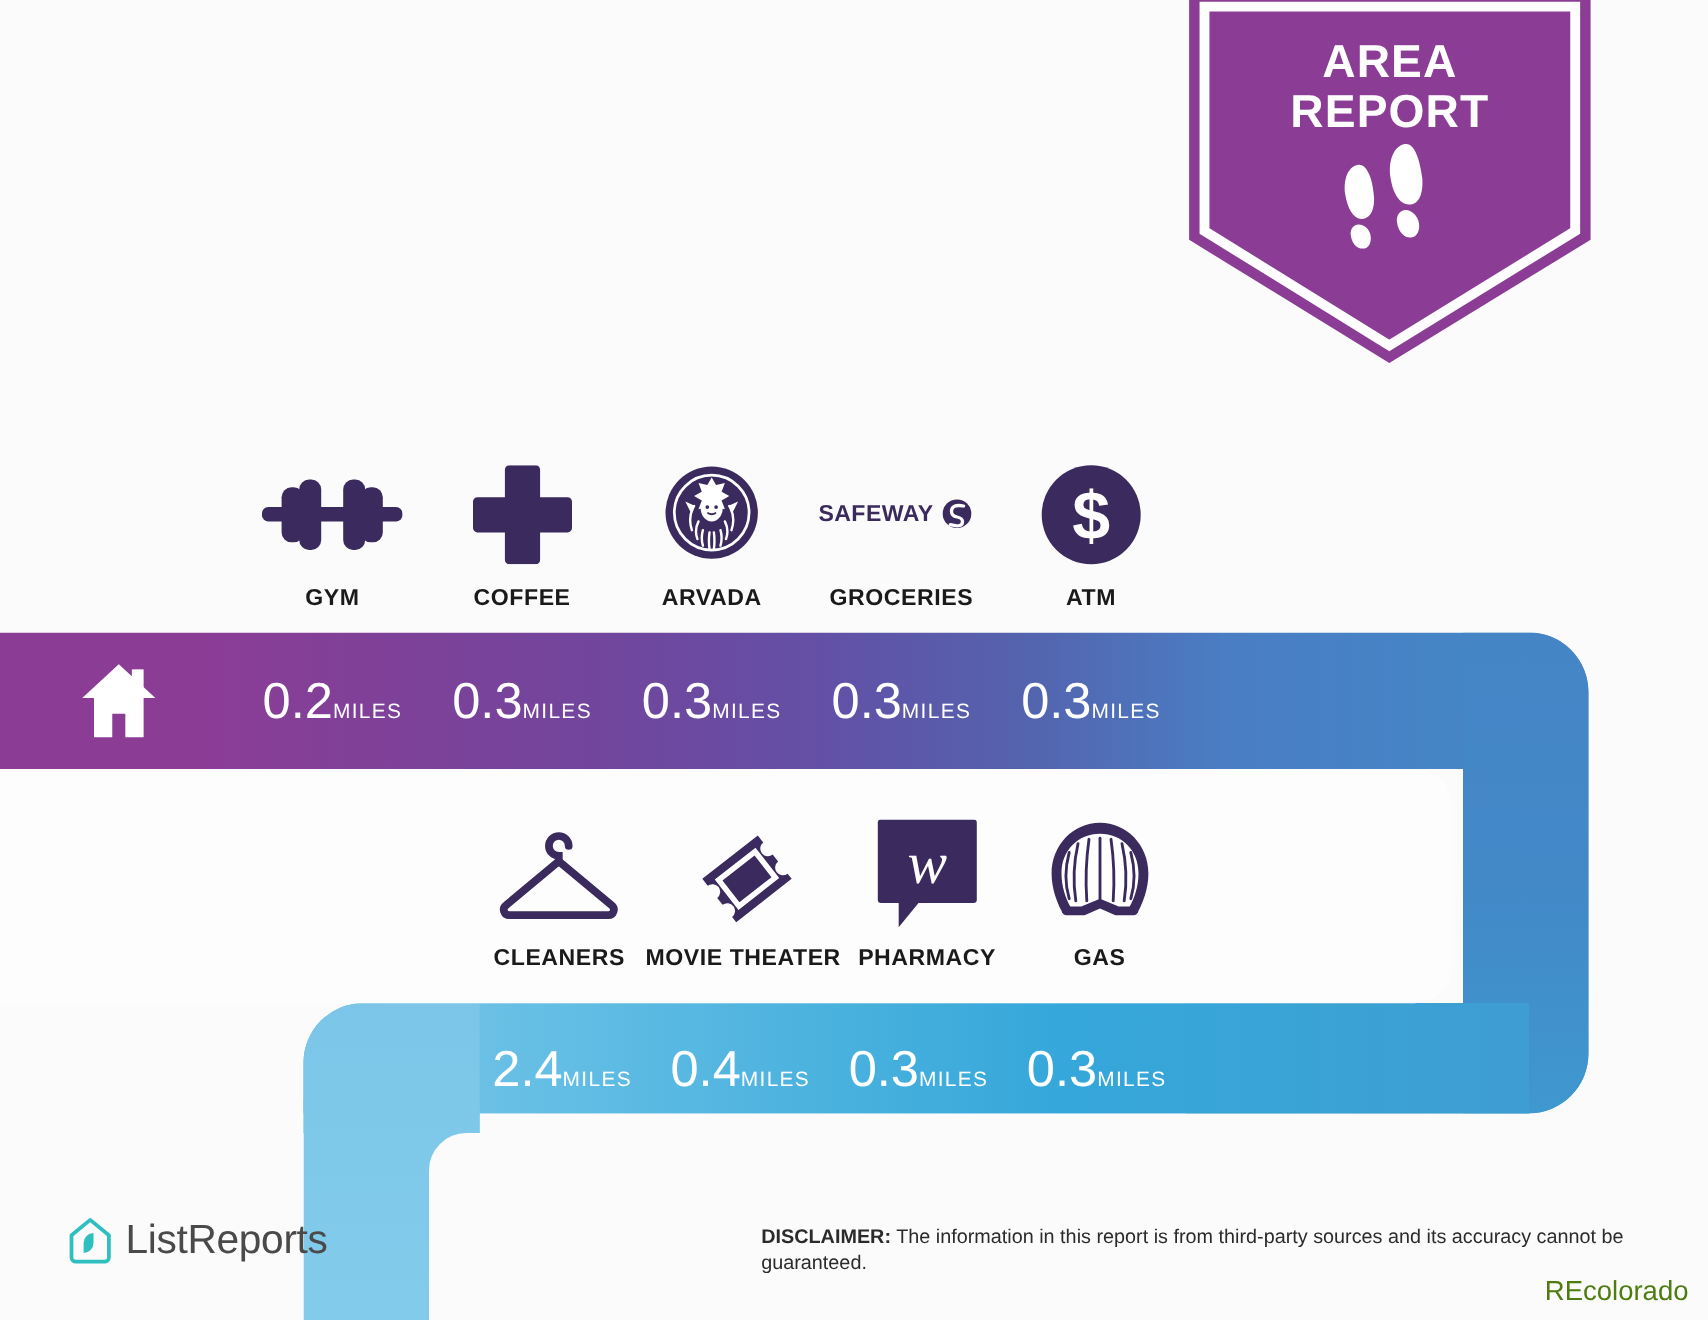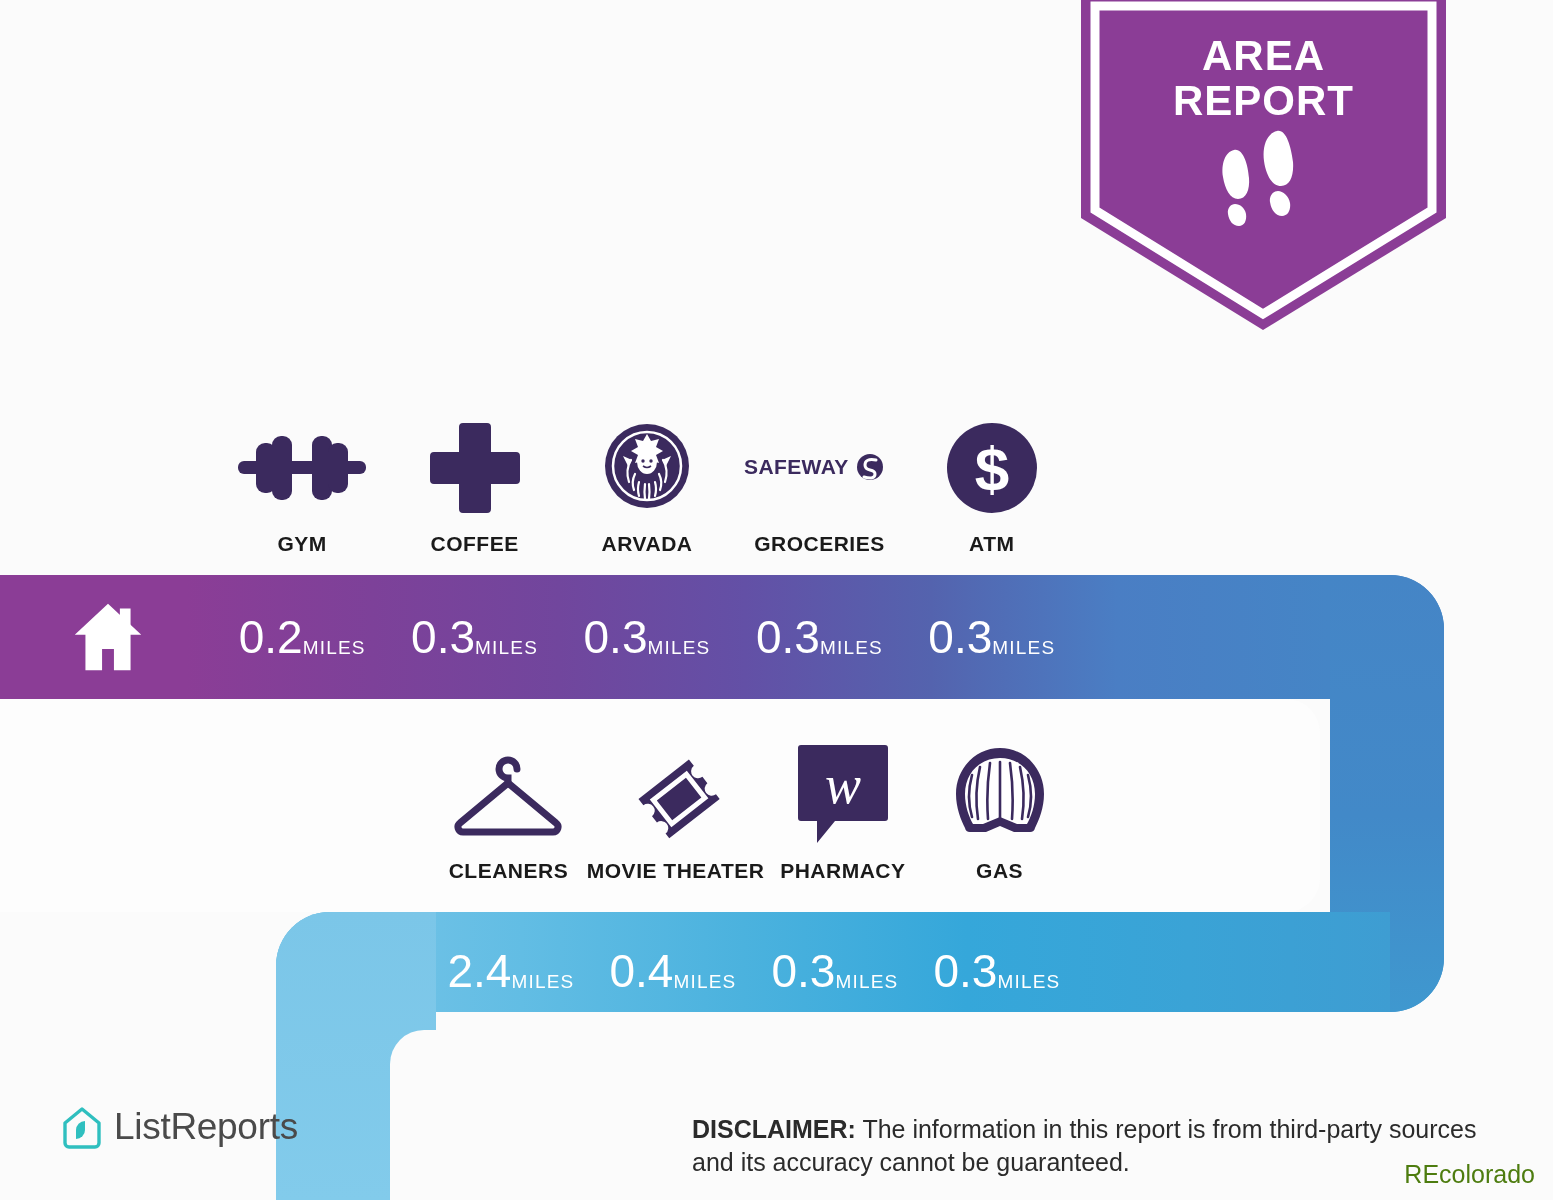--- a/index.html
+++ b/index.html
@@ -106,21 +106,21 @@
 
   
   #lr-logo{
     position:absolute;left:62px;top:1106px;display:flex;
     z-index:5;
   }
   #lr-logo svg{width:40px;height:44px;margin-right:12px;}
   #lr-name{font-size:37px;color:#4a4a4a;letter-spacing:-.3px;}
   #disclaimer{
     position:absolute;left:692px;top:1113px;width:820px;z-index:5;
-    font-size:25px;color:#2b2b2b;line-height:1.32;
+    font-size:18px;color:#2b2b2b;line-height:1.32;
   }
   #disclaimer b{font-weight:bold;}
   #watermark{
     position:absolute;right:18px;top:1160px;z-index:5;
     font-size:25px;color:#4d7c0f;
   }
 </style>
 </head>
 <body>
 

